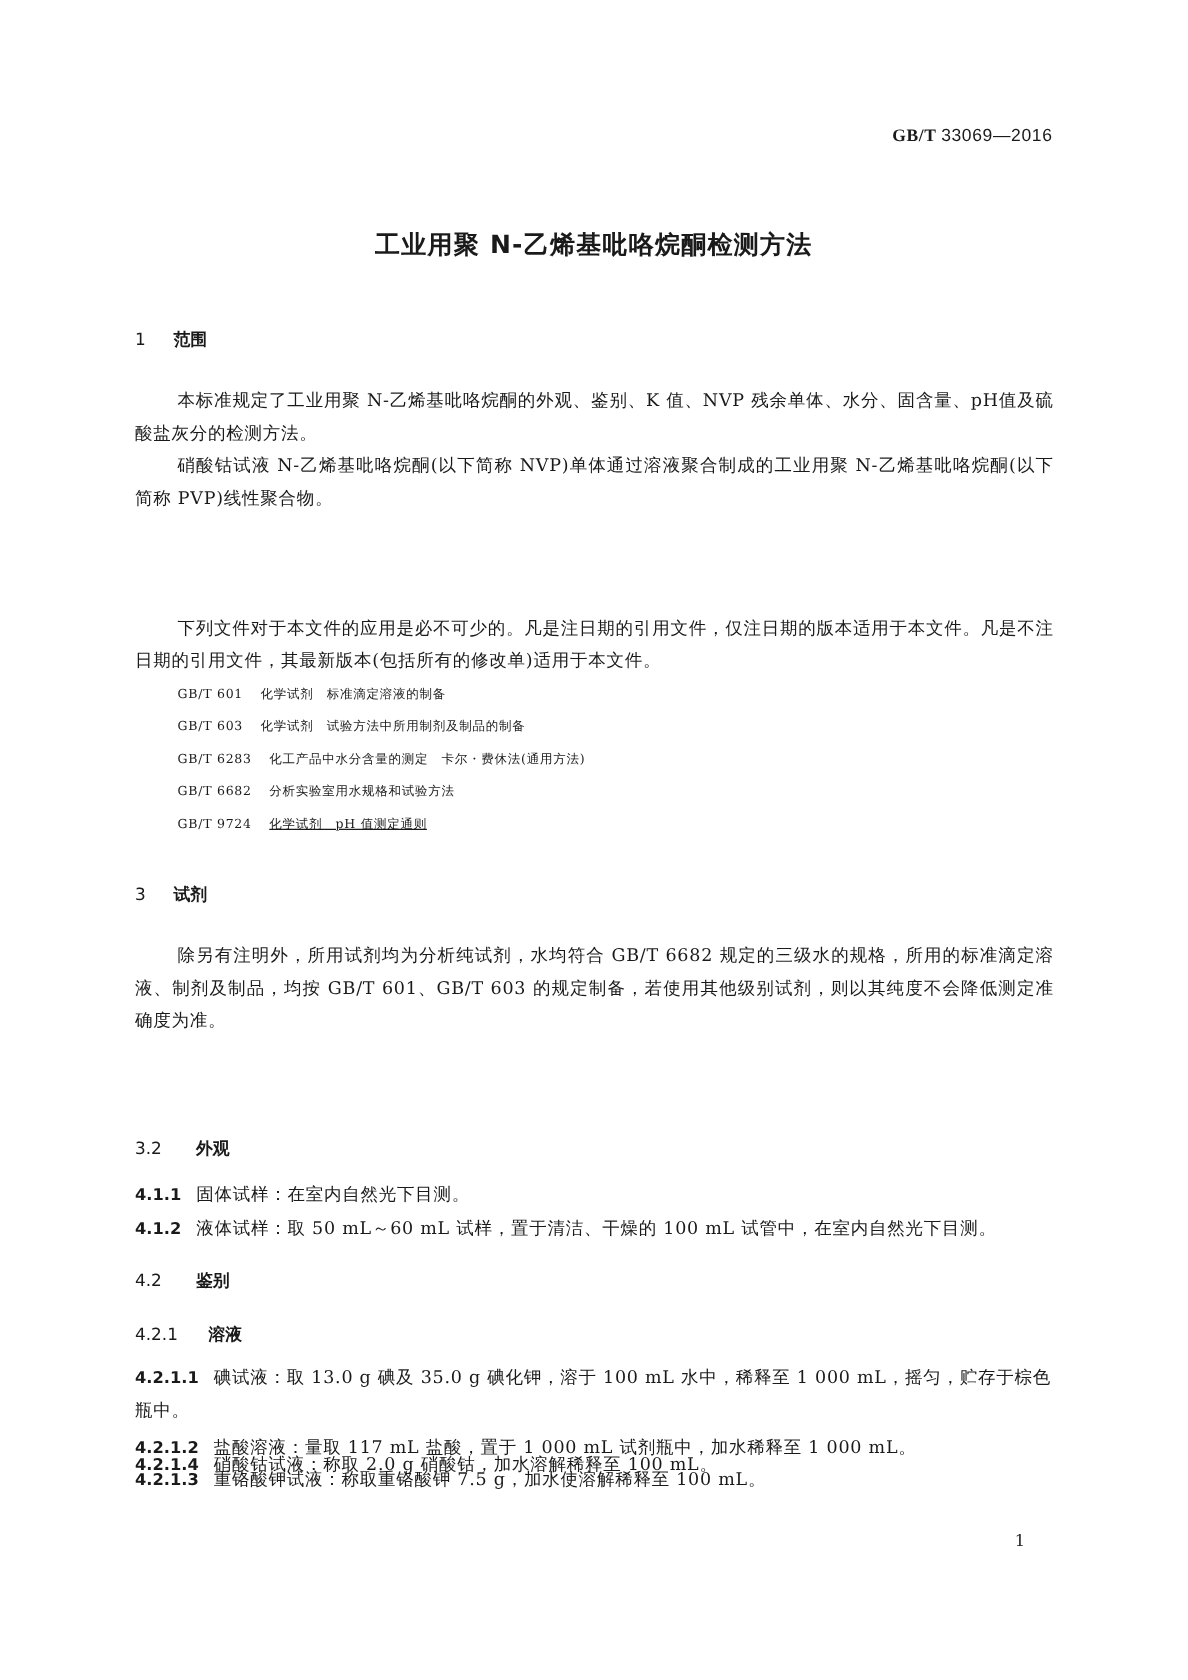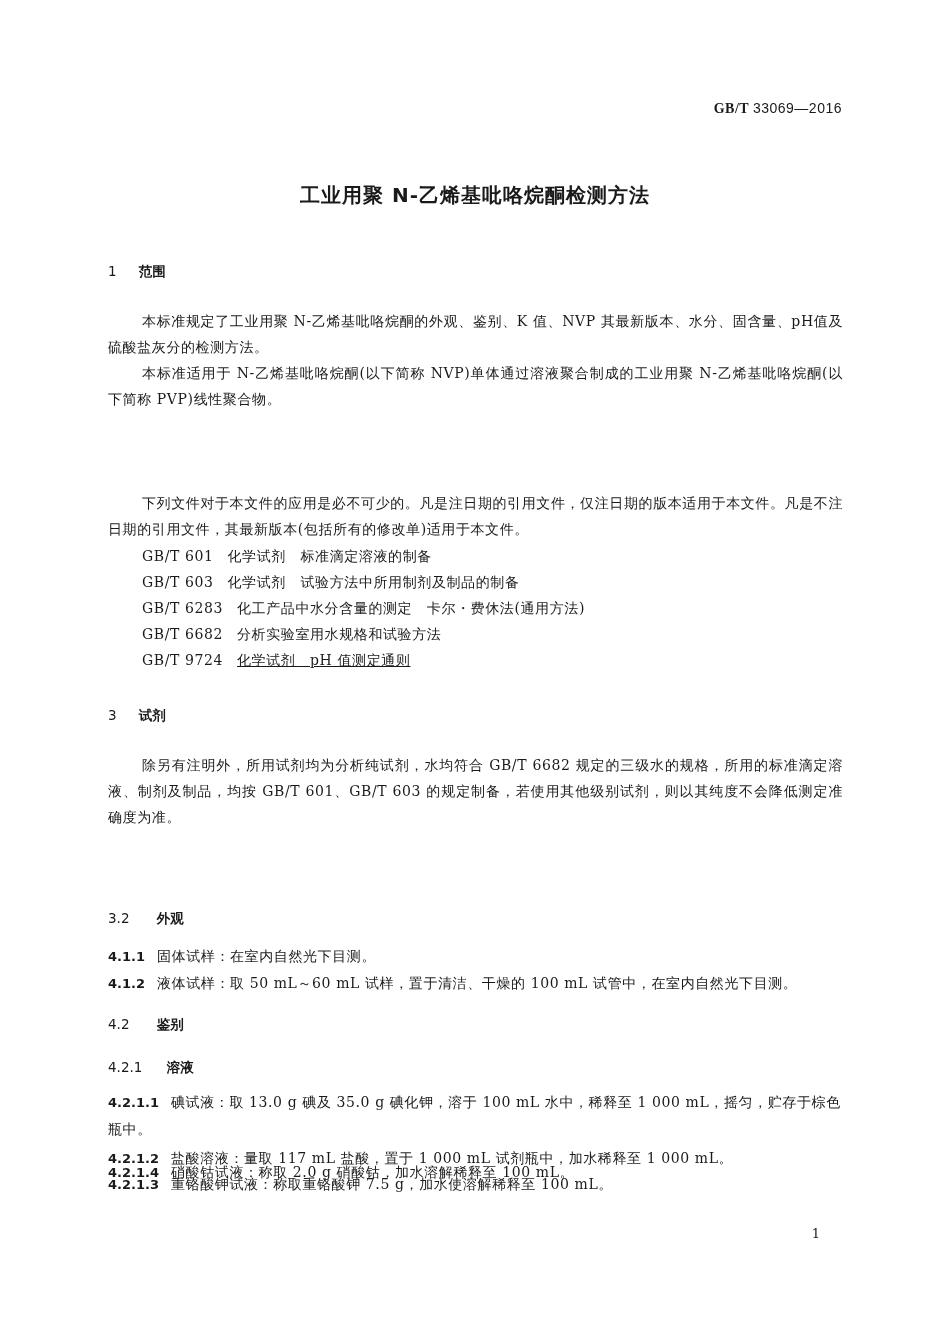--- a/index.html
+++ b/index.html
@@ -8,21 +8,21 @@
   .page { position: absolute; left: 0; top: 0; width: 950px; height: 1344px; }
   .std-no { position: absolute; top: 100px; right: 108px; font-size: 14px; font-weight: bold;
             font-family: "Liberation Serif", serif; letter-spacing: 0.5px; }
   .std-no .num { font-family: "Liberation Sans", sans-serif; font-weight: normal; }
   .title { position: absolute; top: 182px; left: 0; width: 950px; text-align: center;
            font-family: "DejaVu Sans", sans-serif; font-size: 20px; font-weight: bold; letter-spacing: 1px; }
   .abs { position: absolute; left: 108px; width: 735px; }
   .h1 { font-family: "DejaVu Sans", sans-serif; font-size: 13.5px; font-weight: bold; }
   .h1 .n { display: inline-block; width: 26px; font-weight: normal; }
   .p { font-size: 14px; line-height: 26px; text-indent: 34px; text-align: justify; letter-spacing: 0.6px; }
-  .ref { position: absolute; left: 142px; font-size: 14px; letter-spacing: 0.6px; }
+  .ref { position: absolute; left: 142px; font-size: 10px; letter-spacing: 0.6px; }
   .ref .code { display: inline-block; margin-right: 14px; }
   .item { position: absolute; left: 108px; width: 735px; font-size: 14px; line-height: 26px; letter-spacing: 0.6px; }
   .item .num { font-family: "DejaVu Sans", sans-serif; font-weight: bold; font-size: 13px; margin-right: 12px; letter-spacing: 0; }
   .pageno { position: absolute; top: 1226px; right: 130px; font-size: 13px; }
 </style>
 </head>
 <body>
 
 <div class="page">
 
@@ -30,22 +30,22 @@
     <span>GB/T</span>
     <span class="num">33069—2016</span>
   </div>
 
   <div class="title">工业用聚 N-乙烯基吡咯烷酮检测方法</div>
 
   <div class="abs h1" style="top:263px;">
     <span class="n">1</span>
     <span>范围</span>
   </div>
-  <div class="abs p" style="top:308px;">本标准规定了工业用聚 N-乙烯基吡咯烷酮的外观、鉴别、K 值、NVP 其最新版本、水分、固含量、pH值及硫酸盐灰分的检测方法。</div>
-  <div class="abs p" style="top:360px;">本标准适用于 N-乙烯基吡咯烷酮(以下简称 NVP)单体通过溶液聚合制成的工业用聚 N-乙烯基吡咯烷酮(以下简称 PVP)线性聚合物。</div>
+  <div class="abs p" style="top:308px;">本标准规定了工业用聚 N-乙烯基吡咯烷酮的外观、鉴别、K 值、NVP 残余单体、水分、固含量、pH值及硫酸盐灰分的检测方法。</div>
+  <div class="abs p" style="top:360px;">硝酸钴试液 N-乙烯基吡咯烷酮(以下简称 NVP)单体通过溶液聚合制成的工业用聚 N-乙烯基吡咯烷酮(以下简称 PVP)线性聚合物。</div>
 
   <div class="abs p" style="top:490px;">下列文件对于本文件的应用是必不可少的。凡是注日期的引用文件，仅注日期的版本适用于本文件。凡是不注日期的引用文件，其最新版本(包括所有的修改单)适用于本文件。</div>
 
   <div class="ref" style="top:548px;">
     <span class="code">GB/T 601</span><span>化学试剂　标准滴定溶液的制备</span>
   </div>
   <div class="ref" style="top:574px;">
     <span class="code">GB/T 603</span><span>化学试剂　试验方法中所用制剂及制品的制备</span>
   </div>
   <div class="ref" style="top:600px;">

